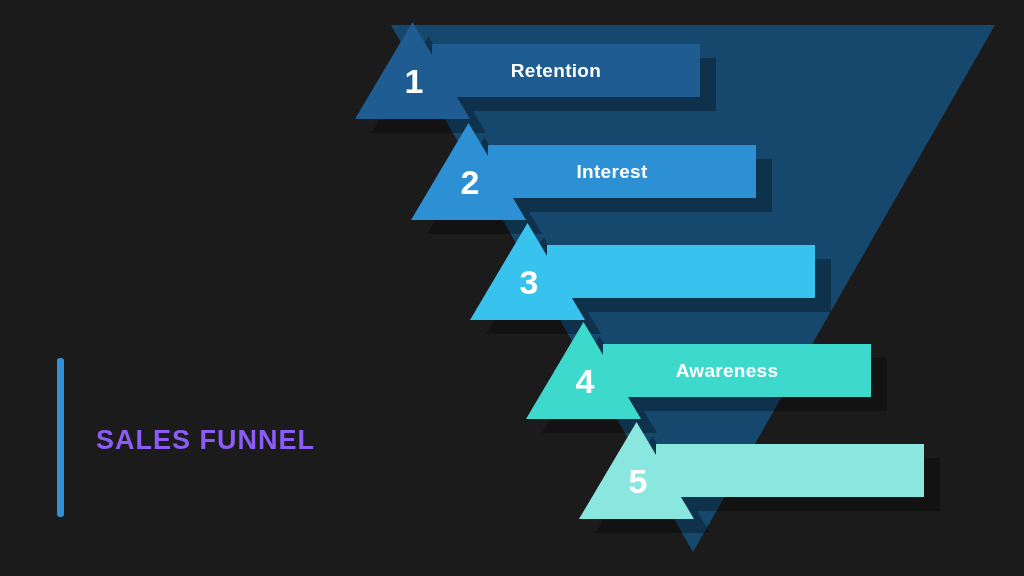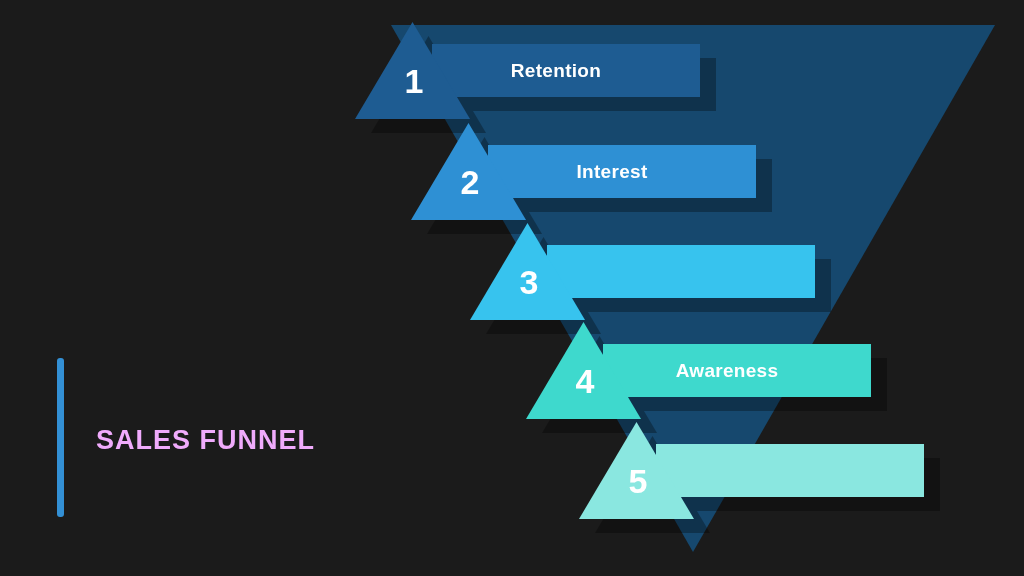--- a/index.html
+++ b/index.html
@@ -88,21 +88,21 @@
     left: 57px;
     top: 358px;
     width: 7px;
     height: 159px;
     border-radius: 3px;
   }
   .slide-title {
     position: absolute;
     left: 96px;
     top: 424px;
-    color: #f0abfc;
+    color: #8b5cf6;
     font-size: 27px;
     font-weight: 700;
     letter-spacing: 1px;
     line-height: 1.25;
     white-space: nowrap;
   }
 </style>
 </head>
 <body>
 

